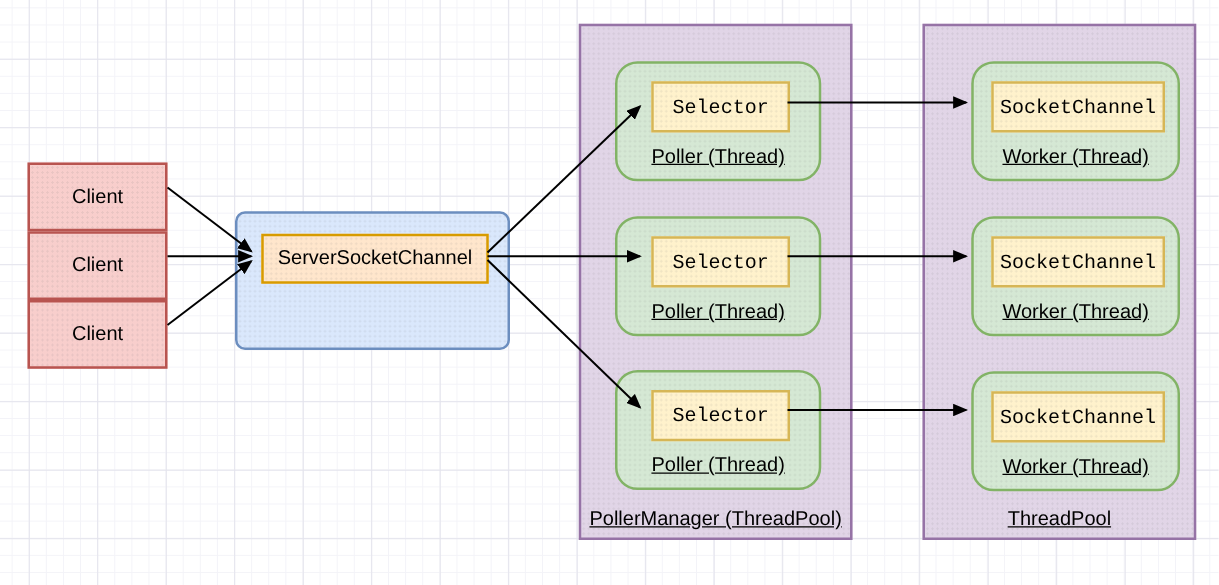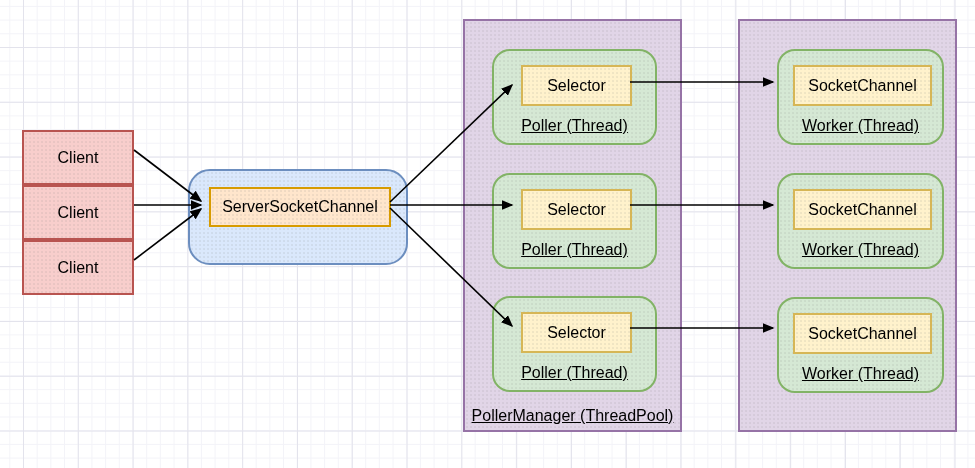--- a/index.html
+++ b/index.html
@@ -26,40 +26,40 @@
   .center-label{display:flex;align-items:center;justify-content:center;text-align:center;}
   .bottom-label{
     position:absolute;left:0;right:0;bottom:7px;
     text-align:center;white-space:nowrap;
   }
   .client{
     background-color:#f8cecc;border:2px solid #b85450;
     width:112px;height:55px;left:22px;
   }
   .acceptor{
-    background-color:#dae8fc;border:2px solid #6c8ebf;border-radius:22px;
-    left:188px;top:169px;width:220px;height:96px;text-decoration:underline;
+    background-color:#dae8fc;border:2px solid #6c8ebf;border-radius:8px;
+    left:188px;top:169px;width:220px;height:111px;text-decoration:underline;
   }
   .orange-box{
     background-color:#ffe6cc;border:2px solid #d79b00;
     left:19px;top:16px;width:182px;height:40px;
   }
   .pool-container{
     background-color:#e1d5e7;border:2px solid #9673a6;
     top:19px;width:219px;height:413px;
   }
   .pool-container .bottom-label{bottom:5px;text-decoration:underline;}
   .green-box{
     background-color:#d5e8d4;border:2px solid #82b366;border-radius:18px;
     width:165px;height:96px;
   }
   .green-box .bottom-label{bottom:8px;}
   .yellow-box{
     background-color:#fff2cc;border:2px solid #d6b656;
-    height:41px;top:14px;
+    height:41px;top:14px;font-family:Liberation Mono, monospace;
   }
   .selector-box{left:27px;width:111px;}
   .socketchannel-box{left:14px;width:139px;}
   .worker{width:167px;margin-left:11px;}
   #arrow-layer{position:absolute;left:0;top:0;z-index:10;pointer-events:none;}
 </style>
 </head>
 <body>
 
 <div id="canvas">
@@ -114,20 +114,21 @@
         <span>SocketChannel</span>
       </div>
       <div class="bottom-label">Worker (Thread)</div>
     </div>
     <div class="node green-box worker texture" style="left:26px;top:276px">
       <div class="node yellow-box socketchannel-box center-label texture">
         <span>SocketChannel</span>
       </div>
       <div class="bottom-label">Worker (Thread)</div>
     </div>
+    <div class="bottom-label">ThreadPool</div>
   </div>
 
   <svg id="arrow-layer" width="975" height="468">
     <defs>
       <marker id="ah" viewBox="0 0 12 10" markerWidth="12" markerHeight="10" refX="10.5" refY="5" orient="auto" markerUnits="userSpaceOnUse">
         <path d="M0,0 L12,5 L0,10 Z" fill="#000"></path>
       </marker>
     </defs>
     <g stroke="#000" stroke-width="1.6" fill="none">
       <line x1="134" y1="150" x2="201" y2="201" marker-end="url(#ah)"></line>

